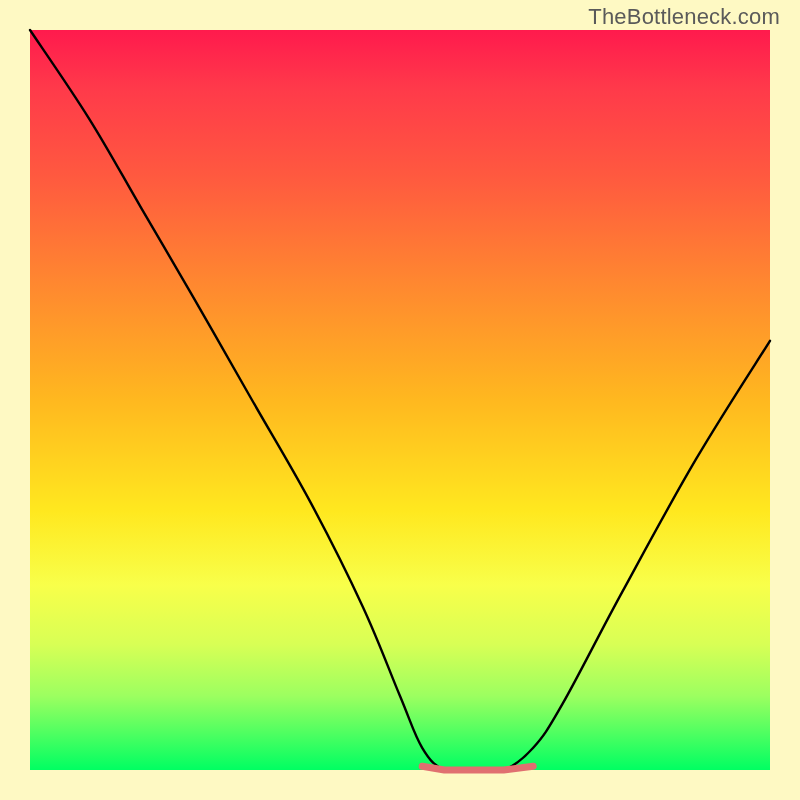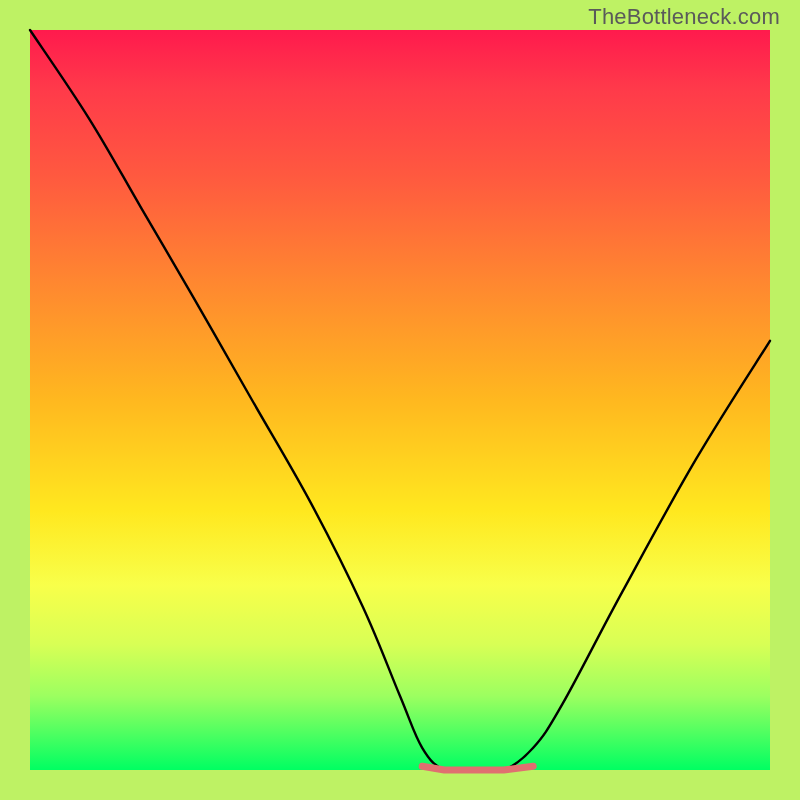--- a/index.html
+++ b/index.html
@@ -8,21 +8,21 @@
     width: 800px;
     height: 800px;
     background: #000;
     overflow: hidden;
     font-family: Arial, Helvetica, sans-serif;
   }
   .frame {
     position: relative;
     width: 800px;
     height: 800px;
-    background: #bef264;
+    background: #fef9c3;
   }
   .plot-area {
     position: absolute;
     left: 30px;
     top: 30px;
     width: 740px;
     height: 740px;
     
     background: linear-gradient(to bottom,
       #ff1a4d 0%,

